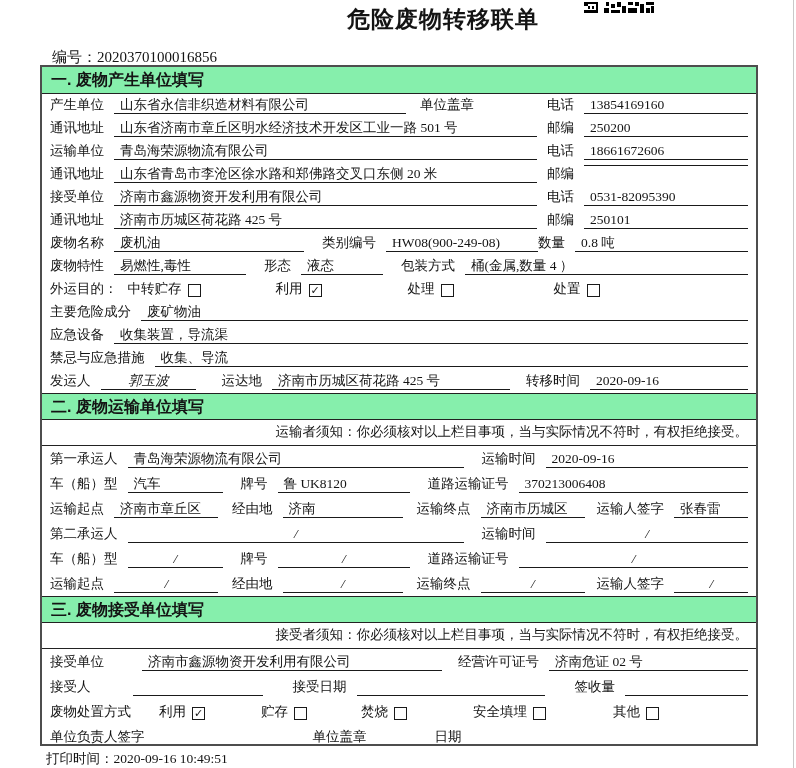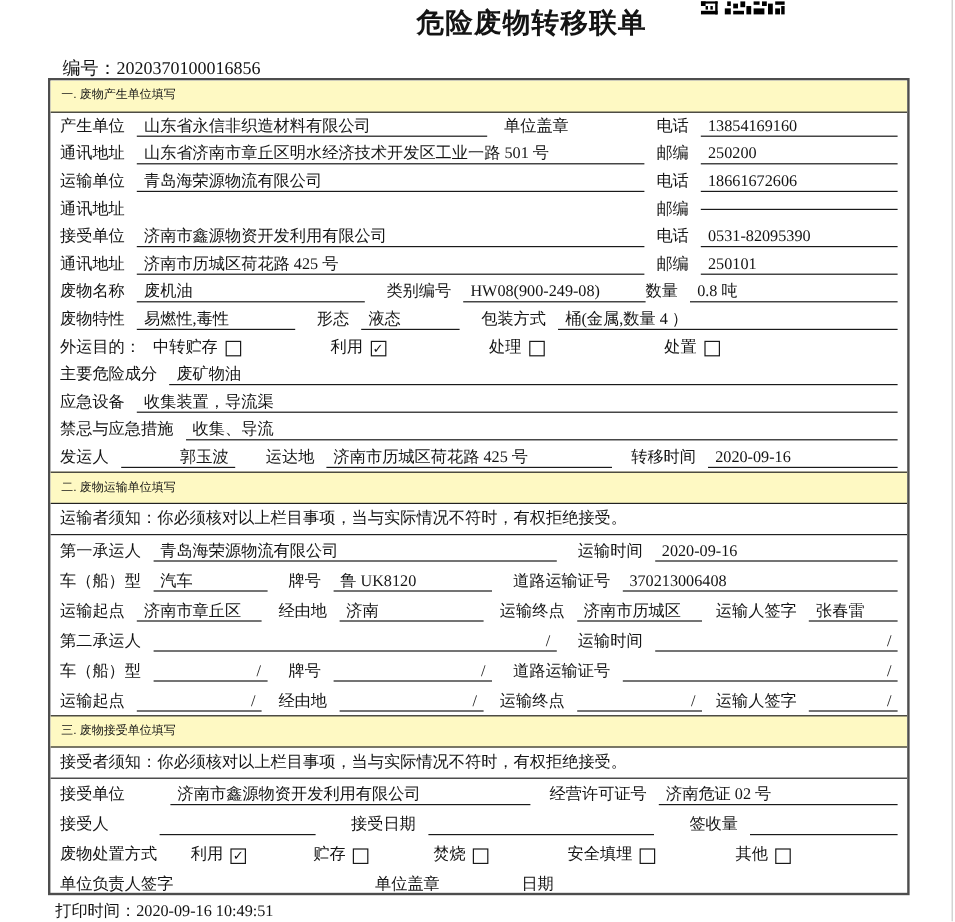--- a/index.html
+++ b/index.html
@@ -9,34 +9,34 @@
   .page-edge { position:absolute; right:2px; top:0; width:1px; height:768px; background:#c9c9c9; }
 
   .doc-no { position:absolute; left:52px; top:12px; font-size:15px; white-space:nowrap;margin-top:36px; }
   .doc-title { position:absolute; left:0; top:4px; width:886px; text-align:center; font-size:23px;
     font-weight:bold; font-family:"Liberation Sans","DejaVu Sans",sans-serif; letter-spacing:1px; }
   .qr { position:absolute; left:584px; top:0; }
 
   .box { position:absolute; left:40px; top:65px; width:718px; height:681px;
     border:2px solid #4d4d4d; background:#fff; overflow:hidden; }
 
-  .sec-hd { height:27px; line-height:25px; padding-left:9px; font-size:10px; font-weight:normal;
-    font-family:"Liberation Sans","DejaVu Sans",sans-serif; border-bottom:1px solid #222; background:#fef9c3; }
+  .sec-hd { height:27px; line-height:25px; padding-left:9px; font-size:16px; font-weight:bold;
+    font-family:"Liberation Sans","DejaVu Sans",sans-serif; border-bottom:1px solid #222; background:#86efac; }
   .sec-hd.mid { border-top:1px solid #222; }
 
   .row { display:flex; align-items:flex-end; height:23px; padding:0 8px 3px 8px; font-size:13.5px; white-space:nowrap; }
   .sec2 .row, .sec3 .row { height:25px; }
-  .notice { height:26px; line-height:24px; padding:0 8px; font-size:13.5px; border-bottom:1px solid #222; }
+  .notice { height:26px; line-height:24px; padding:0 8px; font-size:13.5px; border-bottom:1px solid #222;text-align:right; }
 
   .lbl { margin-right:10px; flex-shrink:0; }
   .uline { border-bottom:1px solid #1a1a1a; padding:0 5px 0 6px; min-width:40px; line-height:17px; }
   .fill { flex:1; }
-  .ctr { text-align:right; }
+  .ctr { text-align:center;font-style:italic; }
   .lcol { width:497px; display:flex; align-items:flex-start; flex-shrink:0; }
-  .rcol { flex:1; display:flex; align-items:center; }
+  .rcol { flex:1; display:flex; align-items:flex-start; }
 
   .cb { display:inline-flex; width:13px; height:13px; border:1px solid #1a1a1a; margin-left:6px;
     align-items:center; justify-content:center; flex-shrink:0; position:relative; top:1px; }
   .cb .mk { font-size:11px; line-height:11px; font-family:"DejaVu Sans",sans-serif; }
   .opt { display:inline-flex; align-items:center; flex-shrink:0; }
 
   .print-time { position:absolute; left:46px; top:750px; font-size:13.5px; white-space:nowrap; }
 </style>
 </head>
 <body>
@@ -107,20 +107,21 @@
         </div>
         <div class="rcol">
           <span class="lbl">电话</span>
           <span class="uline fill">18661672606</span>
         </div>
       </div>
 
       <div class="row">
         <div class="lcol">
           <span class="lbl">通讯地址</span>
+          <span class="uline fill" style="margin-right:10px">山东省青岛市李沧区徐水路和郑佛路交叉口东侧 20 米</span>
         </div>
         <div class="rcol">
           <span class="lbl">邮编</span>
           <span class="uline fill"></span>
         </div>
       </div>
 
       <div class="row">
         <div class="lcol">
           <span class="lbl">接受单位</span>

